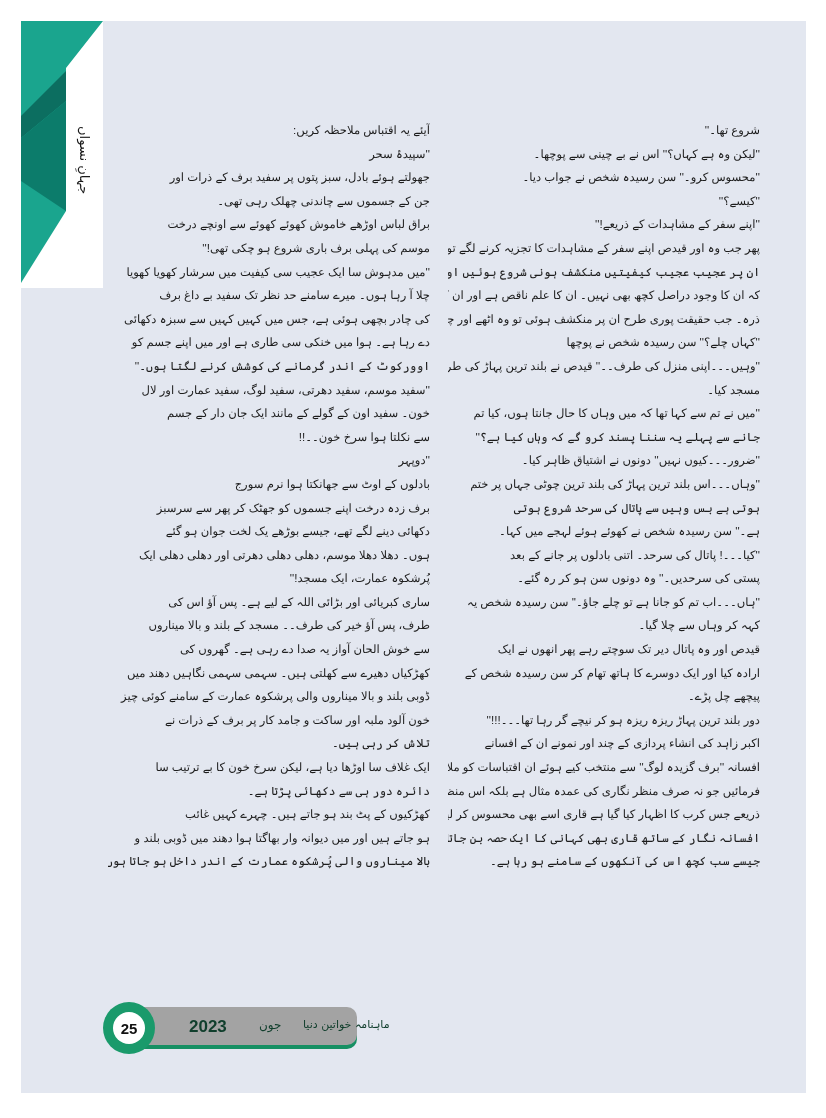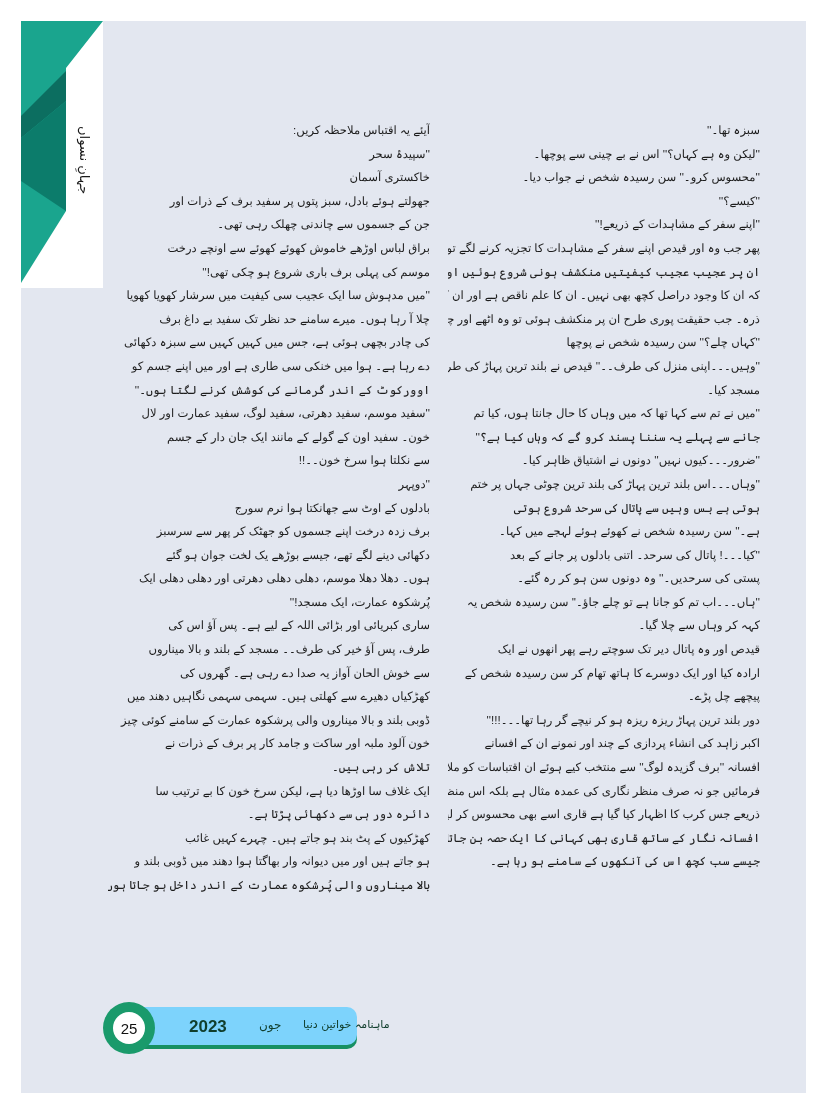--- a/index.html
+++ b/index.html
@@ -11,27 +11,27 @@
   .strip-title { position:absolute; left:66px; top:120px; width:36px; height:80px;
                  display:flex; align-items:center; justify-content:center; }
   .strip-title span { writing-mode:vertical-rl; transform:rotate(0deg); font-size:13px; color:#1a1a1a;
                       font-family:"DejaVu Sans", sans-serif; white-space:nowrap; }
   .col { position:absolute; direction:rtl; text-align:right; color:#1d1d1d;
          font-family:Liberation Sans, sans-serif; font-size:11.6px; }
   .col-right { left:448px; top:118px; width:312px; }
   .col-left { left:108px; top:118px; width:322px; }
   .line { height:23.6px; line-height:23.6px; white-space:nowrap; overflow:hidden; }
   .footer { position:absolute; left:103px; top:1006px; width:158px; height:44px; }
-  .footer-bar { position:absolute; left:20px; top:1px; width:234px; height:38px; background:#7dd3fc;
+  .footer-bar { position:absolute; left:20px; top:1px; width:234px; height:38px; background:#a3a3a3;
                 border-radius:0 10px 10px 14px; box-shadow: 0 4px 0 #169063; }
   .footer-circle { position:absolute; left:0; top:-4px; width:52px; height:52px; border-radius:50%;
                    background:#1a9a6b; display:flex; align-items:center; justify-content:center; }
   .footer-circle-inner { width:32px; height:32px; border-radius:50%; background:#ffffff;
                    display:flex; align-items:center; justify-content:center;
-                   font-family:"Liberation Sans", sans-serif; font-weight:normal; font-size:15px; color:#111; }
+                   font-family:"Liberation Sans", sans-serif; font-weight:bold; font-size:15px; color:#111; }
   .footer-year { position:absolute; left:66px; top:10px; font-family:"Liberation Sans", sans-serif;
                  font-weight:bold; font-size:17px; color:#103e2c; }
   .footer-month { position:absolute; left:136px; top:11px; font-size:12px; color:#103e2c; direction:rtl; }
   .footer-mag { position:absolute; left:180px; top:11px; font-size:11px; color:#103e2c; direction:rtl; white-space:nowrap; }
 </style>
 </head>
 <body>
 
 <div class="page"></div>
 
@@ -41,21 +41,21 @@
     <polygon points="0,0 82,0 45,47 45,190 0,262" fill="#1aa58e"></polygon>
     <polygon points="0,95 45,50 45,80 0,117" fill="#0c6e60"></polygon>
     <polygon points="0,117 45,80 45,190 0,160" fill="#0c7c6b"></polygon>
   </svg>
 </div>
 <div class="strip-title">
   <span>جہانِ نسواں</span>
 </div>
 
 <div class="col col-right" id="col-right">
-    <div class="line">سبزہ تھا۔''</div>
+    <div class="line">شروع تھا۔''</div>
     <div class="line">''لیکن وہ ہے کہاں؟'' اس نے بے چینی سے پوچھا۔</div>
     <div class="line">''محسوس کرو۔'' سن رسیدہ شخص نے جواب دیا۔</div>
     <div class="line">''کیسے؟''</div>
     <div class="line">''اپنے سفر کے مشاہدات کے ذریعے!''</div>
     <div class="line">پھر جب وہ اور قیدص اپنے سفر کے مشاہدات کا تجزیہ کرنے لگے تو</div>
     <div class="line">ان پر عجیب عجیب کیفیتیں منکشف ہونی شروع ہوئیں اور انھیں احساس ہوا</div>
     <div class="line">کہ ان کا وجود دراصل کچھ بھی نہیں۔ ان کا علم ناقص ہے اور ان کی ہستی ایک</div>
     <div class="line">ذرہ۔ جب حقیقت پوری طرح ان پر منکشف ہوئی تو وہ اٹھے اور چلنے لگے۔</div>
     <div class="line">''کہاں چلے؟'' سن رسیدہ شخص نے پوچھا</div>
     <div class="line">''وہیں۔۔۔اپنی منزل کی طرف۔۔'' قیدص نے بلند ترین پہاڑ کی طرف</div>
@@ -77,21 +77,20 @@
     <div class="line">اکبر زاہد کی انشاء پردازی کے چند اور نمونے ان کے افسانے</div>
     <div class="line">افسانہ ''برف گزیدہ لوگ'' سے منتخب کیے ہوئے ان اقتباسات کو ملاحظہ</div>
     <div class="line">فرمائیں جو نہ صرف منظر نگاری کی عمدہ مثال ہے بلکہ اس منظر نگاری کے</div>
     <div class="line">ذریعے جس کرب کا اظہار کیا گیا ہے قاری اسے بھی محسوس کر لیتا ہے اور</div>
     <div class="line">افسانہ نگار کے ساتھ قاری بھی کہانی کا ایک حصہ بن جاتا ہے اور ایسا لگتا ہے</div>
     <div class="line">جیسے سب کچھ اس کی آنکھوں کے سامنے ہو رہا ہے۔</div>
   </div>
 <div class="col col-left" id="col-left">
     <div class="line">آیئے یہ اقتباس ملاحظہ کریں:</div>
     <div class="line">''سپیدۂ سحر</div>
-    <div class="line">خاکستری آسمان</div>
     <div class="line">جھولتے ہوئے بادل، سبز پتوں پر سفید برف کے ذرات اور</div>
     <div class="line">جن کے جسموں سے چاندنی چھلک رہی تھی۔</div>
     <div class="line">براق لباس اوڑھے خاموش کھوئے کھوئے سے اونچے درخت</div>
     <div class="line">موسم کی پہلی برف باری شروع ہو چکی تھی!''</div>
     <div class="line">''میں مدہوش سا ایک عجیب سی کیفیت میں سرشار کھویا کھویا</div>
     <div class="line">چلا آ رہا ہوں۔ میرے سامنے حد نظر تک سفید بے داغ برف</div>
     <div class="line">کی چادر بچھی ہوئی ہے، جس میں کہیں کہیں سے سبزہ دکھائی</div>
     <div class="line">دے رہا ہے۔ ہوا میں خنکی سی طاری ہے اور میں اپنے جسم کو</div>
     <div class="line">اوورکوٹ کے اندر گرمانے کی کوشش کرنے لگتا ہوں۔''</div>
     <div class="line">''سفید موسم، سفید دھرتی، سفید لوگ، سفید عمارت اور لال</div>

